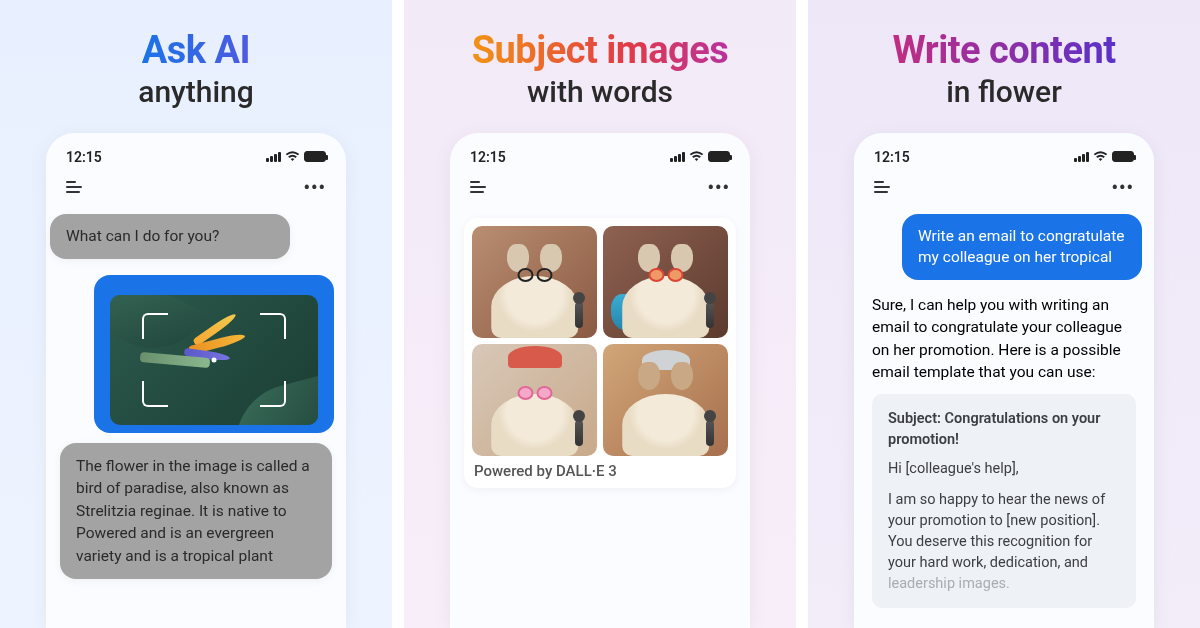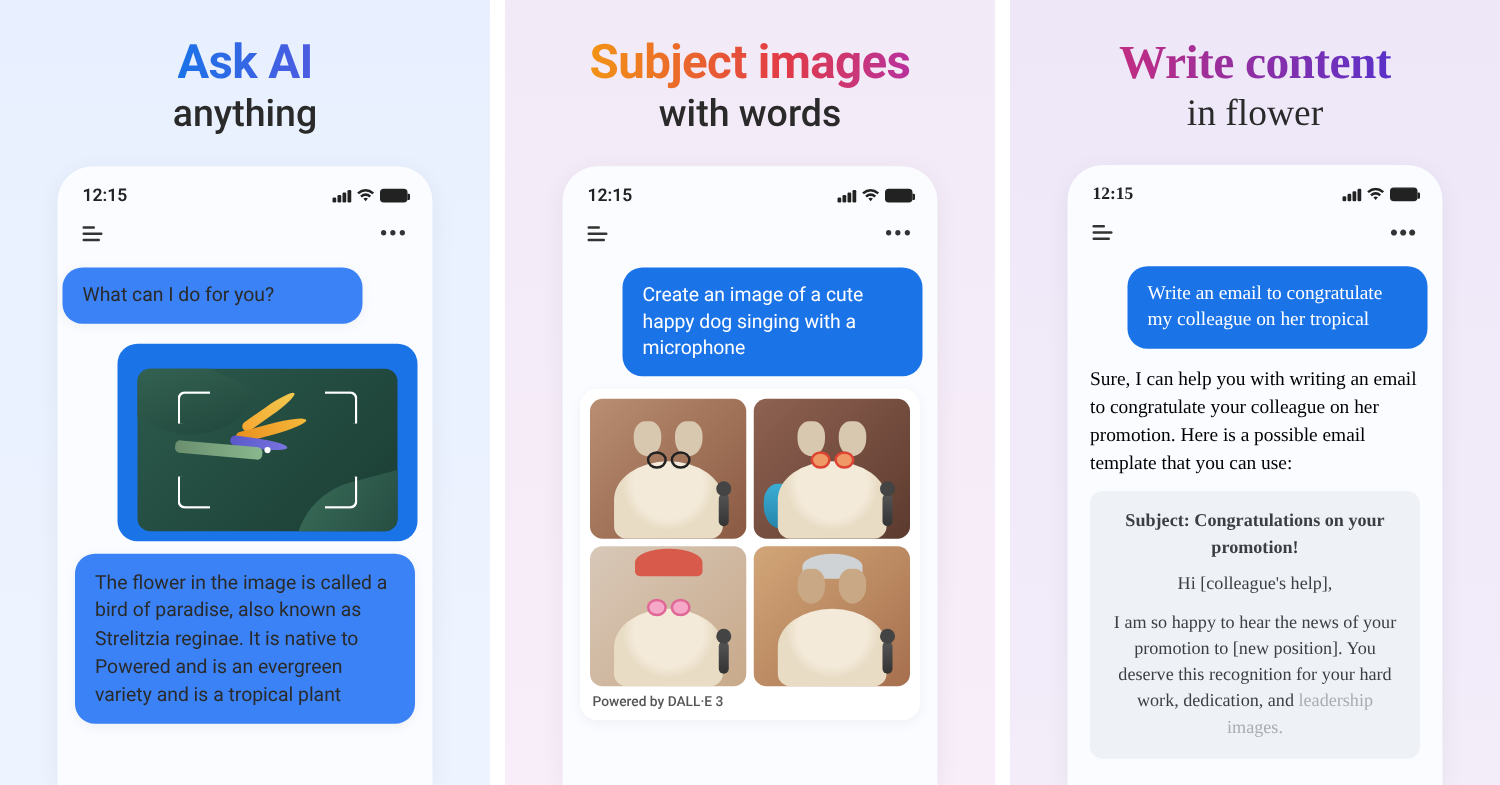--- a/index.html
+++ b/index.html
@@ -16,21 +16,21 @@
     flex: 1;
     display: flex;
     flex-direction: column;
     align-items: center;
     padding-top: 30px;
     position: relative;
     overflow: hidden;
   }
   .panel-1 { background: linear-gradient(180deg, #e8f0ff 0%, #eef4ff 100%); }
   .panel-2 { background: linear-gradient(180deg, #f3eaf8 0%, #f7eef9 100%); }
-  .panel-3 { background: linear-gradient(180deg, #ede7f8 0%, #f3edfa 100%); font-family: Liberation Serif, serif; }
+  .panel-3 { background: linear-gradient(180deg, #ede7f8 0%, #f3edfa 100%); }
 
   .title-line1 {
     font-size: 38px;
     font-weight: 700;
     letter-spacing: -0.5px;
     line-height: 1.1;
   }
   .title-line2 {
     font-size: 30px;
     font-weight: 500;
@@ -85,21 +85,21 @@
 
   .bubble {
     max-width: 240px;
     padding: 12px 16px;
     border-radius: 16px;
     font-size: 15.5px;
     line-height: 1.35;
     margin-bottom: 10px;
   }
   .bubble-white {
-    background: #3b82f6;
+    background: #a3a3a3;
     color: #2a2a2a;
     box-shadow: 0 2px 10px rgba(0,0,0,0.05);
   }
   .bubble-blue {
     background: #1b73e8;
     color: #fff;
   }
 
   .phone-1-bw1 { margin-left: 4px; margin-right: auto; margin-top:4px; margin-bottom:16px;}
   .phone-1-bb1 { margin-left: auto; margin-right: 12px; padding-bottom: 8px; }
@@ -143,28 +143,28 @@
   .dog-ear-l{left:28%}.dog-ear-r{right:28%}
   .glasses{position:absolute; top:38%; left:50%; transform:translateX(-50%); display:flex; gap:3px;}
   .lens{width:16px;height:14px;border:2.5px solid #222;border-radius:50%;}
   .pink-lens{background:#f6a8c9;border-color:#e06896;}
   .hat{position:absolute;top:2px;left:50%;transform:translateX(-50%);width:54px;height:22px;background:#d85a4a;border-radius:50% 50% 4px 4px;}
   .cap{position:absolute;top:6px;left:50%;transform:translateX(-50%);width:48px;height:20px;background:#cfd3d6;border-radius:50% 50% 6px 6px;}
   .mic{position:absolute;right:14px;bottom:10px;width:8px;height:26px;background:linear-gradient(#555,#333);border-radius:4px;}
   .mic::before{content:"";position:absolute;top:-10px;left:-2px;width:12px;height:12px;background:#444;border-radius:50%;}
   .guitar{position:absolute;left:8px;bottom:8px;width:28px;height:36px;background:linear-gradient(#3badd4,#2685aa);border-radius:40% 40% 50% 50%;}
   .powered {
-    font-size:11px; color:#555; padding:6px 2px 0 2px; font-weight:500;
+    font-size:15px; color:#555; padding:6px 2px 0 2px; font-weight:500;
   }
 
   .phone-3-bb1 { margin-left:auto; margin-right:12px; margin-top:4px; }
   .phone-3-bw1 { margin:14px 18px 10px 18px; max-width:280px; font-size:15.5px; line-height:1.45; background:transparent; box-shadow:none; padding:0;}
   .email-card {
     background:#eef1f5; border-radius:10px; margin:0 18px; padding:14px 16px;
-    font-size:14.5px; color:#3b3e43; line-height:1.45;text-align:center;
+    font-size:14.5px; color:#3b3e43; line-height:1.45;
   }
   .email-card .subj { font-weight:600; margin-bottom:8px; }
   .email-card .faded { color:#a9adb2; }
 </style>
 </head>
 <body>
 
 <div class="panel panel-1">
   <div class="title-line1 g-blue">Ask AI</div>
   <div class="title-line2">anything</div>
@@ -237,21 +237,20 @@
     </div>
     <div class="app-bar">
       <div class="hamburger">
           <span></span>
           <span></span>
           <span></span>
         </div>
       <div class="dots">•••</div>
     </div>
     <div class="chat-area">
-      <div class="bubble bubble-blue phone-2-bb1">Create an image of a cute happy dog singing with a microphone</div>
       <div class="image-grid-card">
         <div class="image-grid">
           <div class="dog1">
             <div class="dog-ear-l"></div>
               <div class="dog-ear-r"></div>
             <div class="dog-body"></div>
             <div class="glasses">
                 <div class="lens"></div>
                 <div class="lens"></div>
               </div>

